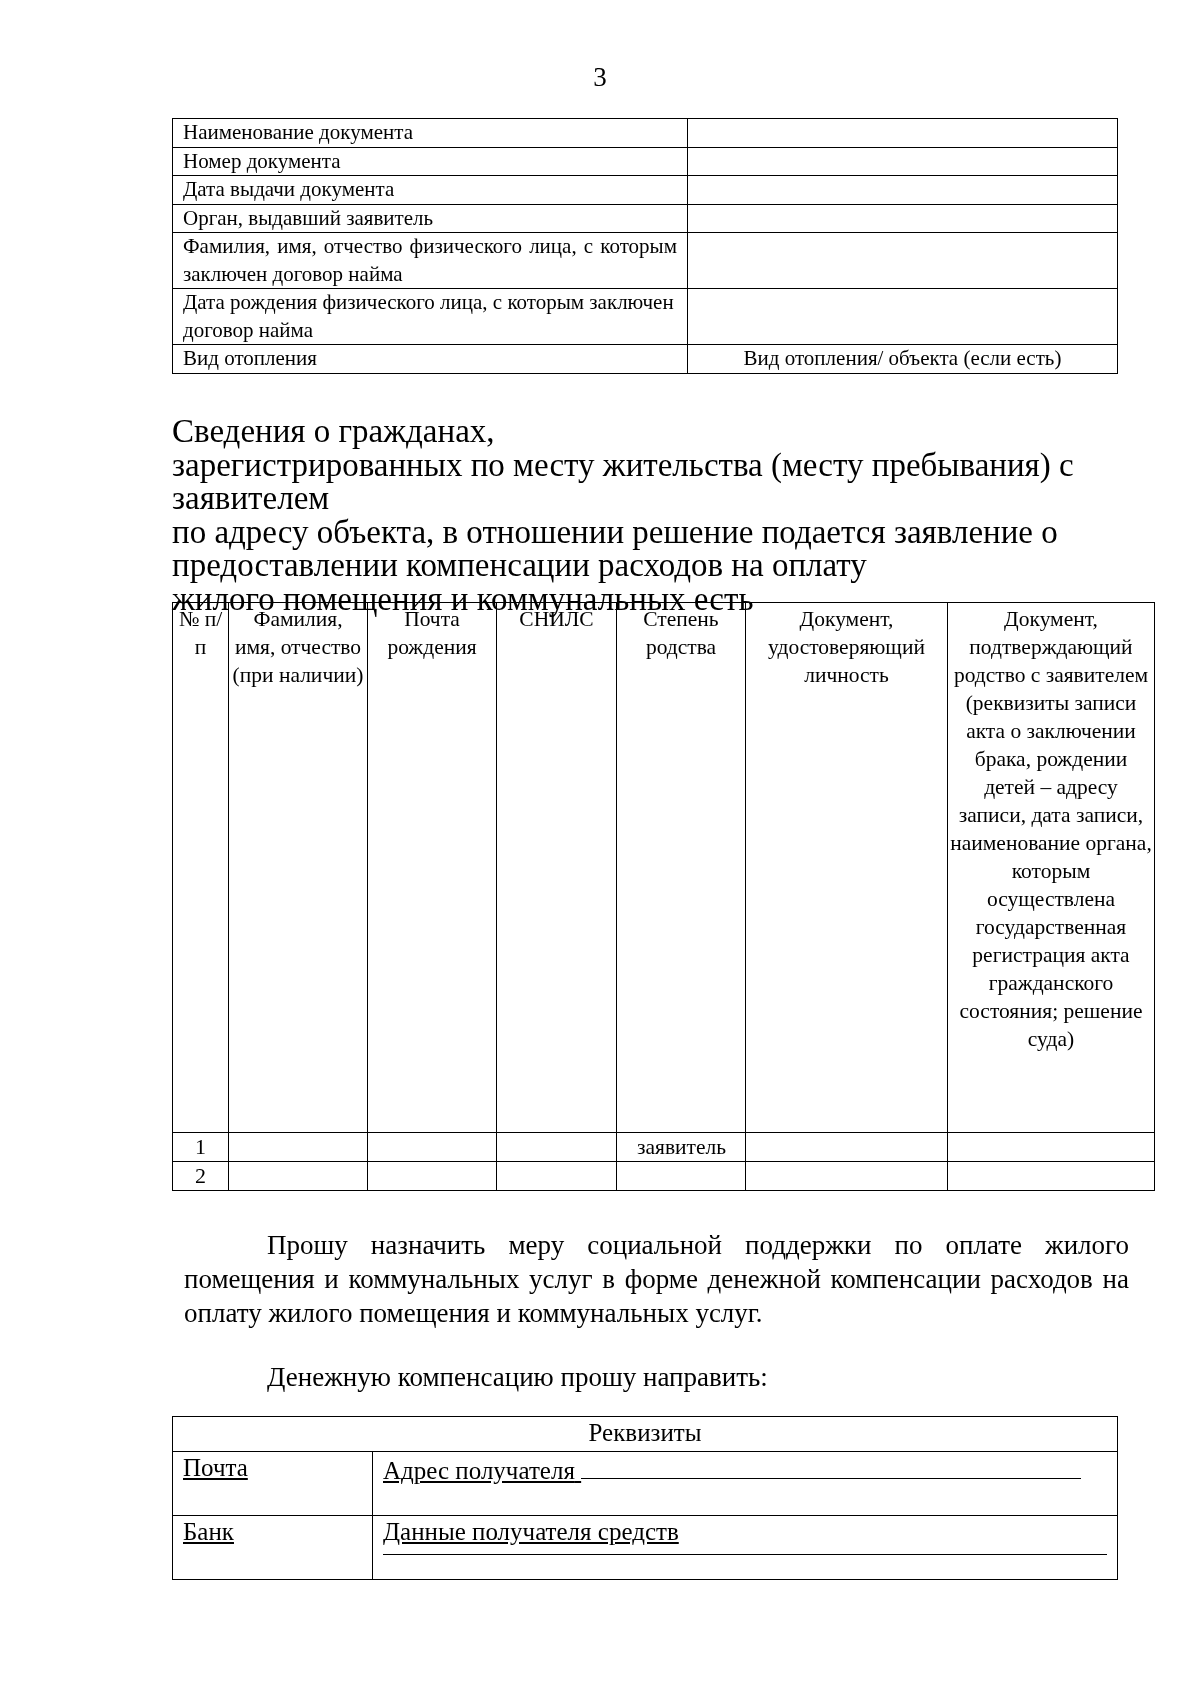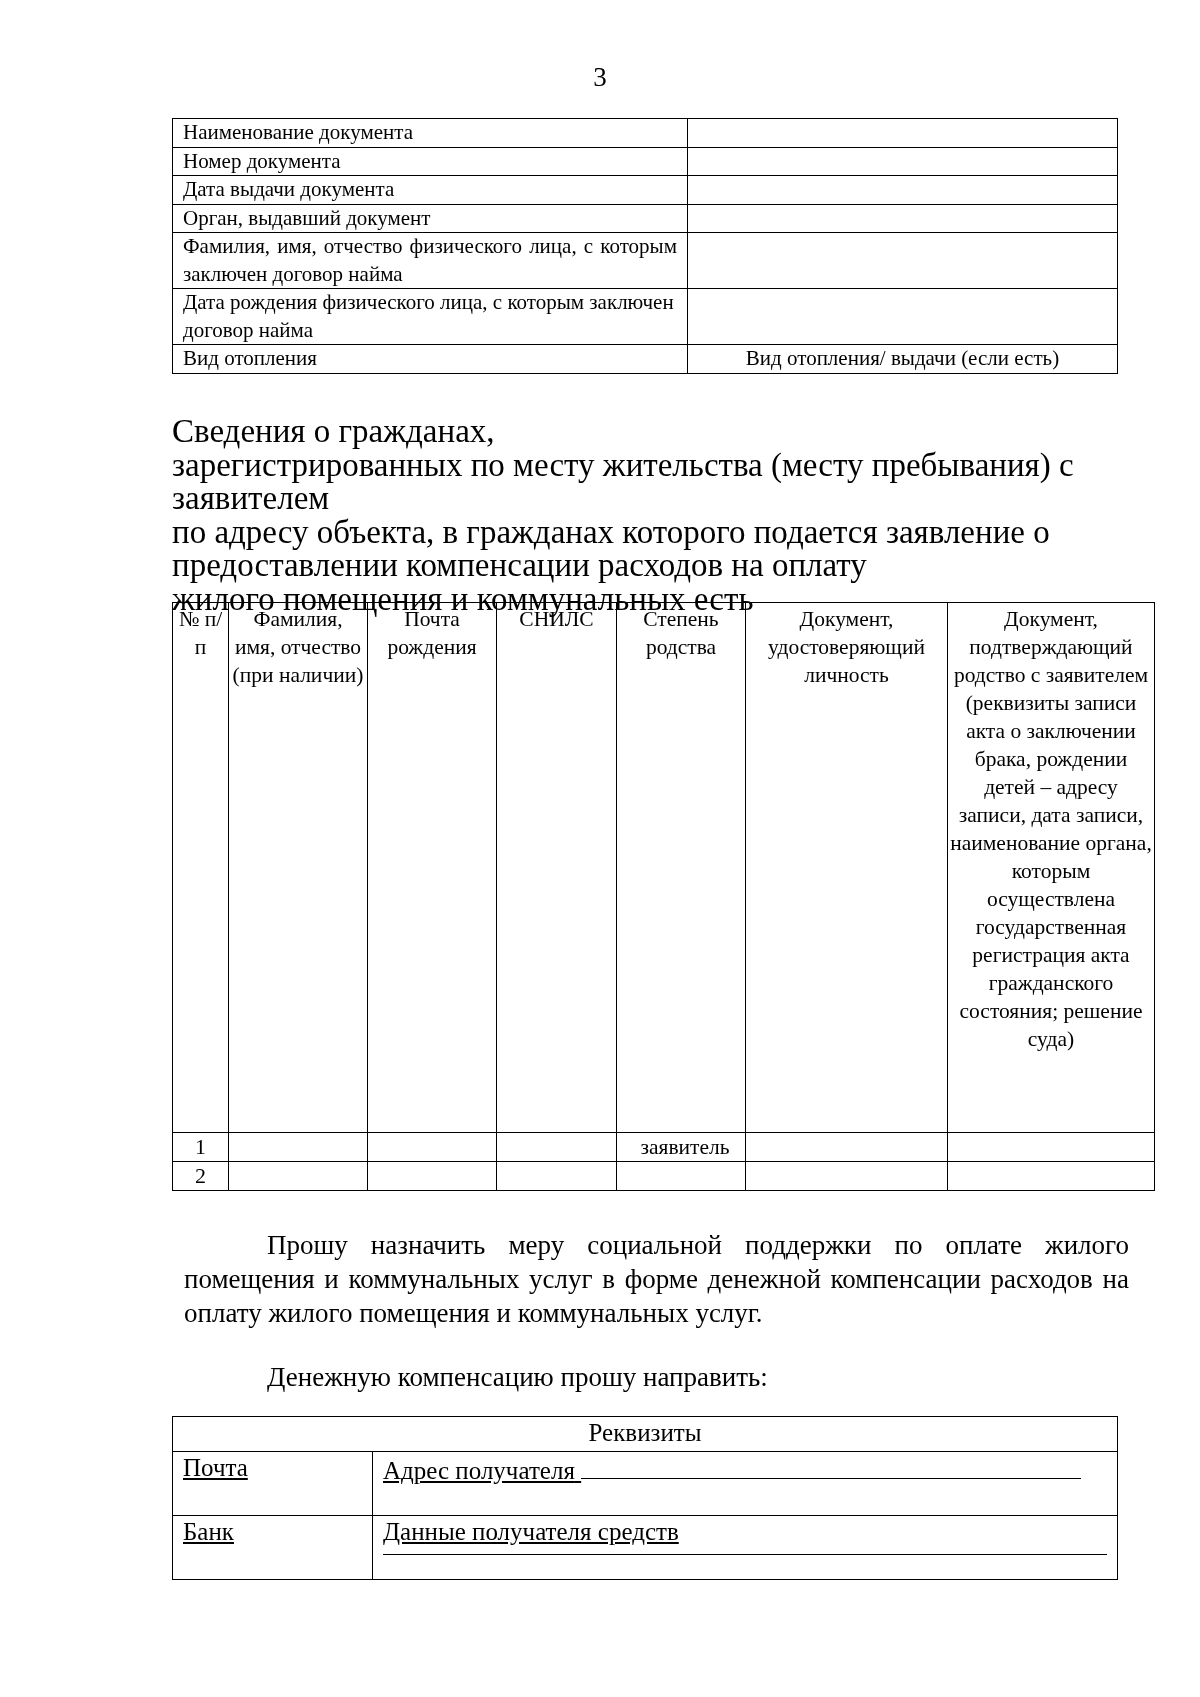--- a/index.html
+++ b/index.html
@@ -10,21 +10,21 @@
   table { border-collapse:collapse; position:absolute; table-layout:fixed; }
   td, th { border:1.5px solid #000; padding:0; vertical-align:top; font-weight:normal; }
   .t1 { left:172px; top:118px; width:945px; font-size:21px; line-height:27.5px; }
   .t1 td { padding:0 10px; }
   .t1 .val { padding:0; }
   .heading { left:172px; width:980px; top:415px; font-size:33px; line-height:33.5px; }
   .t2 { left:172px; top:602px; width:982px; font-size:21.5px; line-height:28px; }
   .t2 th { text-align:center; padding:2px 2px 0; }
   .t2 td { height:27px; text-align:center; }
   .t2 td.n { text-align:center; font-size:22px; }
-  .t2 td.l { text-align:center; padding-left:8px; }
+  .t2 td.l { text-align:left; padding-left:20px; }
   .para { left:184px; width:945px; font-size:27px; line-height:34px; text-align:justify; }
   .p1 { top:1228px; text-indent:83px; }
   .p2 { top:1360px; text-indent:83px; }
   .t3 { left:172px; top:1416px; width:945px; font-size:25px; line-height:32px; }
   .t3 td { padding:0 10px; }
   .t3 .hdr { text-align:center; height:34px; }
   .t3 .r1, .t3 .r2 { height:64px;text-decoration:underline; }
   .uline { display:inline-block; border-bottom:1.5px solid #000; height:26px; vertical-align:baseline; }
   .uline-full { display:block; border-bottom:1.5px solid #000; margin-top:6px; margin-right:0; }
 </style>
@@ -45,42 +45,42 @@
   </tr>
   <tr>
     <td>Номер документа</td>
     <td class="val"></td>
   </tr>
   <tr>
     <td>Дата выдачи документа</td>
     <td class="val"></td>
   </tr>
   <tr>
-    <td>Орган, выдавший документ</td>
+    <td>Орган, выдавший заявитель</td>
     <td class="val"></td>
   </tr>
   <tr>
     <td style="text-align:justify">Фамилия, имя, отчество физического лица, с которым заключен договор найма</td>
     <td class="val"></td>
   </tr>
   <tr>
     <td>Дата рождения физического лица, с которым заключен договор найма</td>
     <td class="val"></td>
   </tr>
   <tr>
     <td>Вид отопления</td>
-    <td style="text-align:center">Вид отопления/ выдачи (если есть)</td>
+    <td style="text-align:center">Вид отопления/ объекта (если есть)</td>
   </tr>
 </tbody>
   </table>
 
 <div class="abs heading">
   <div>Сведения о гражданах,</div>
   <div>зарегистрированных по месту жительства (месту пребывания) с заявителем</div>
-  <div>по адресу объекта, в гражданах которого подается заявление о</div>
+  <div>по адресу объекта, в отношении решение подается заявление о</div>
   <div>предоставлении компенсации расходов на оплату</div>
   <div>жилого помещения и коммунальных есть</div>
 </div>
 
 <table class="t2">
   <colgroup>
     <col style="width:56px">
       <col style="width:139px">
       <col style="width:129px">
       <col style="width:120px">

